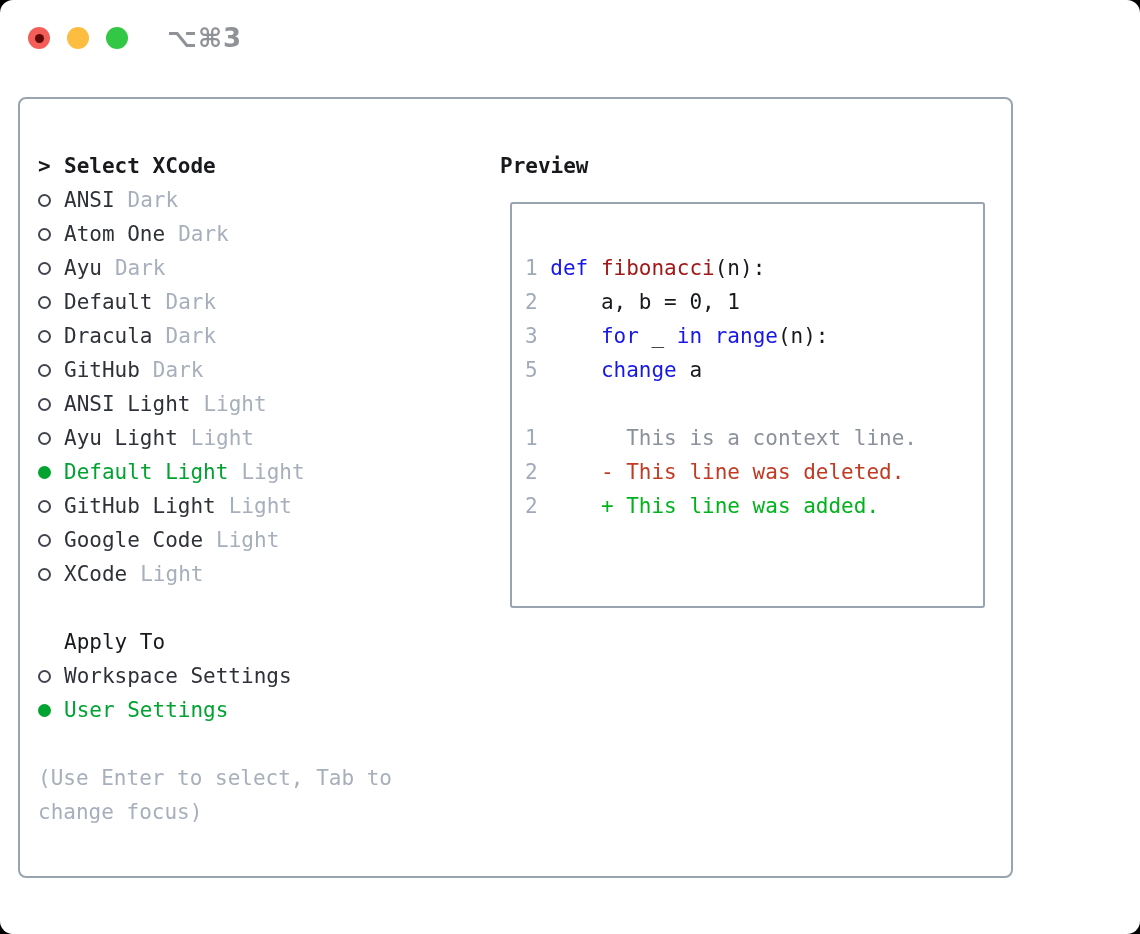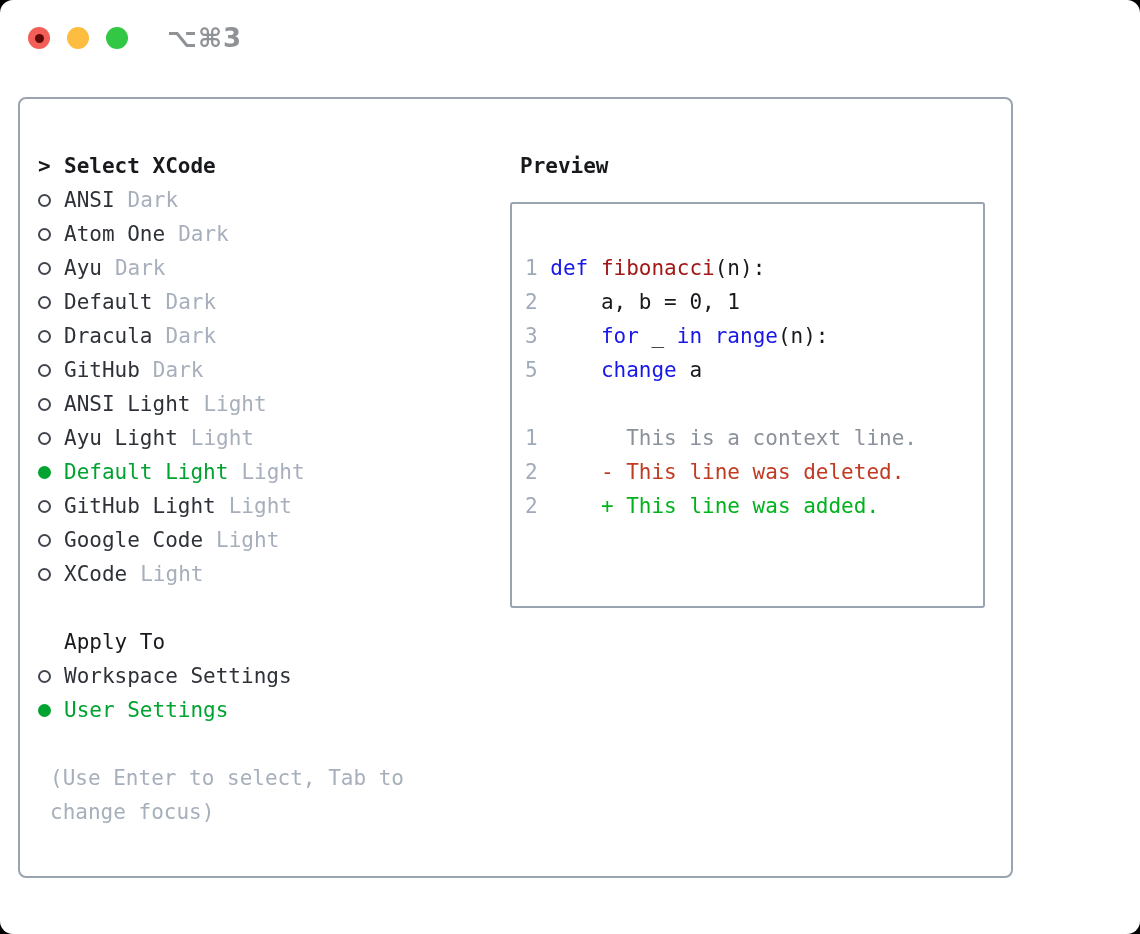--- a/index.html
+++ b/index.html
@@ -53,28 +53,28 @@
     width: 13px; height: 13px; border-radius: 50%;
     border: 2px solid var(--circle); background: transparent;
   }
   .circle.filled { border: none; background: var(--selected-green); }
   .label { color: var(--text); }
   .row.selected .label { color: var(--selected-green); }
   .tag { color: var(--muted); margin-left: 13px; }
   .apply-title { color: var(--heading); }
   .hint {
     width: 420px; color: var(--muted);
-    font-size: 21px; line-height: 34px; margin-left: 12px;
+    font-size: 21px; line-height: 34px;
   }
 
   
   .preview-title {
     position: absolute; left: 480px; top: 50px; height: 34px;
     display: flex; align-items: center;
-    font-size: 21px; font-weight: bold; color: var(--heading); margin-left: 20px;
+    font-size: 21px; font-weight: bold; color: var(--heading);
   }
   .preview-box {
     position: absolute; left: 490px; top: 103px;
     width: 475px; height: 406px;
     border: 2px solid var(--border);
     border-radius: 3px;
     background: #fff;
     padding: 47px 16px 0 13px;
     overflow: hidden;
   }

